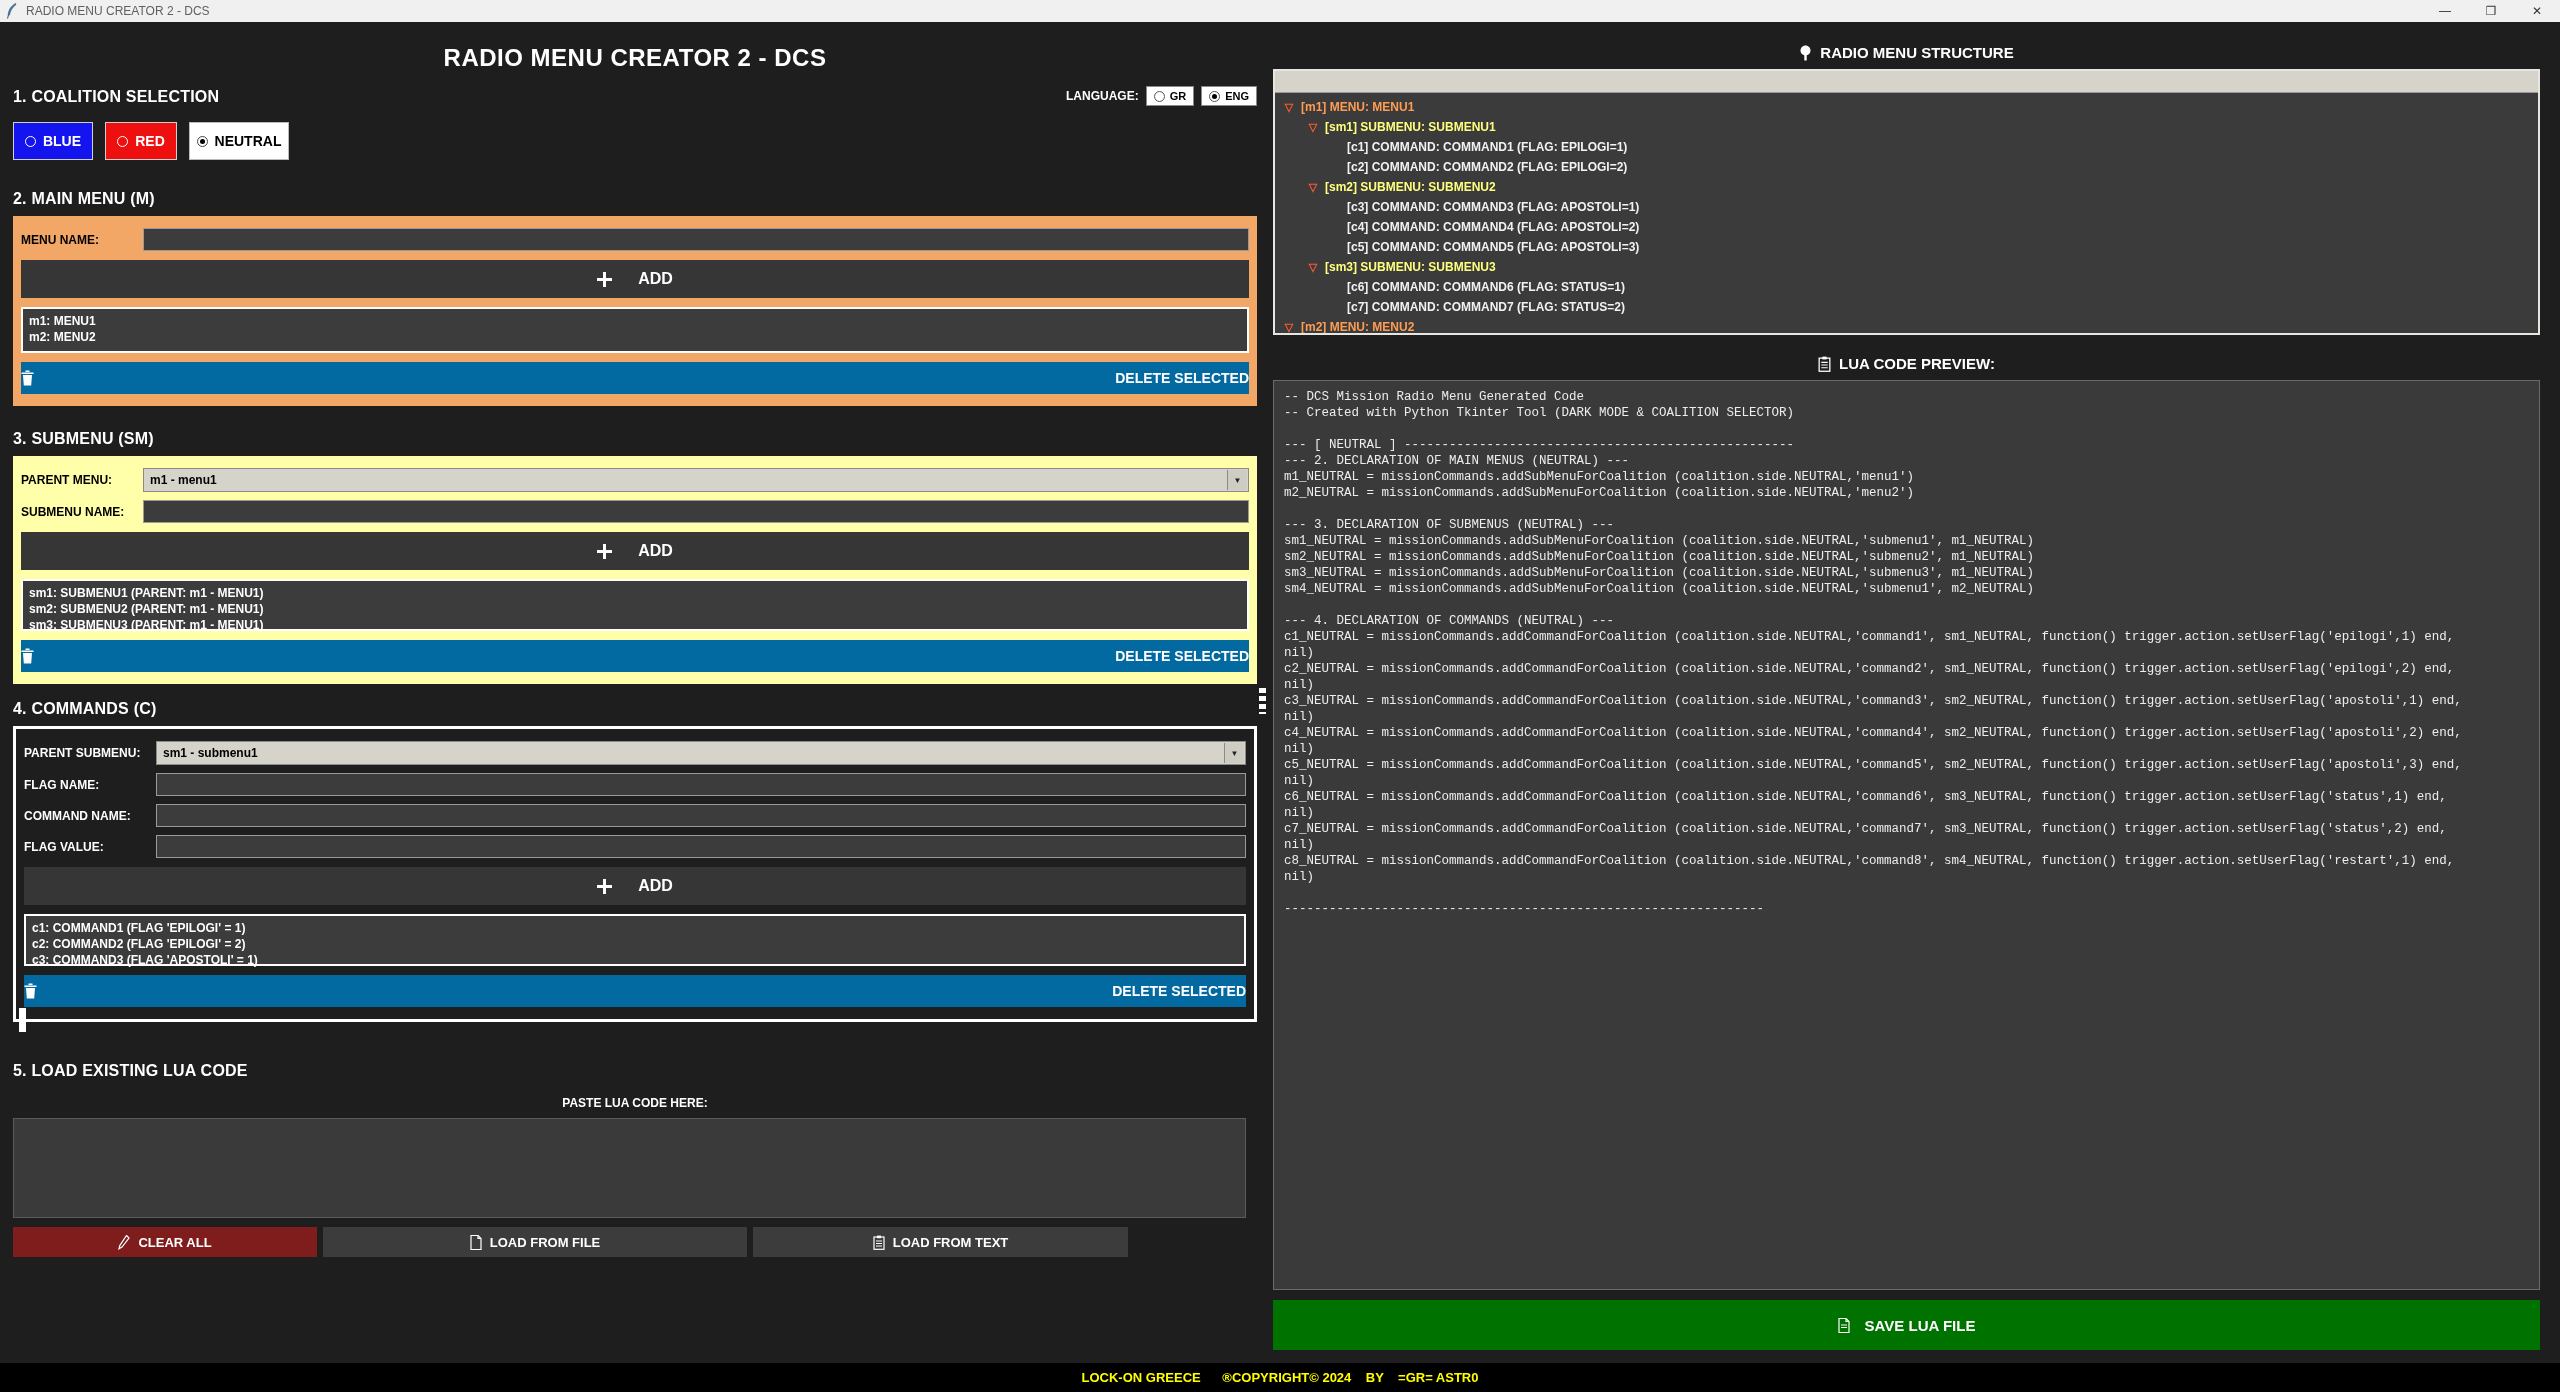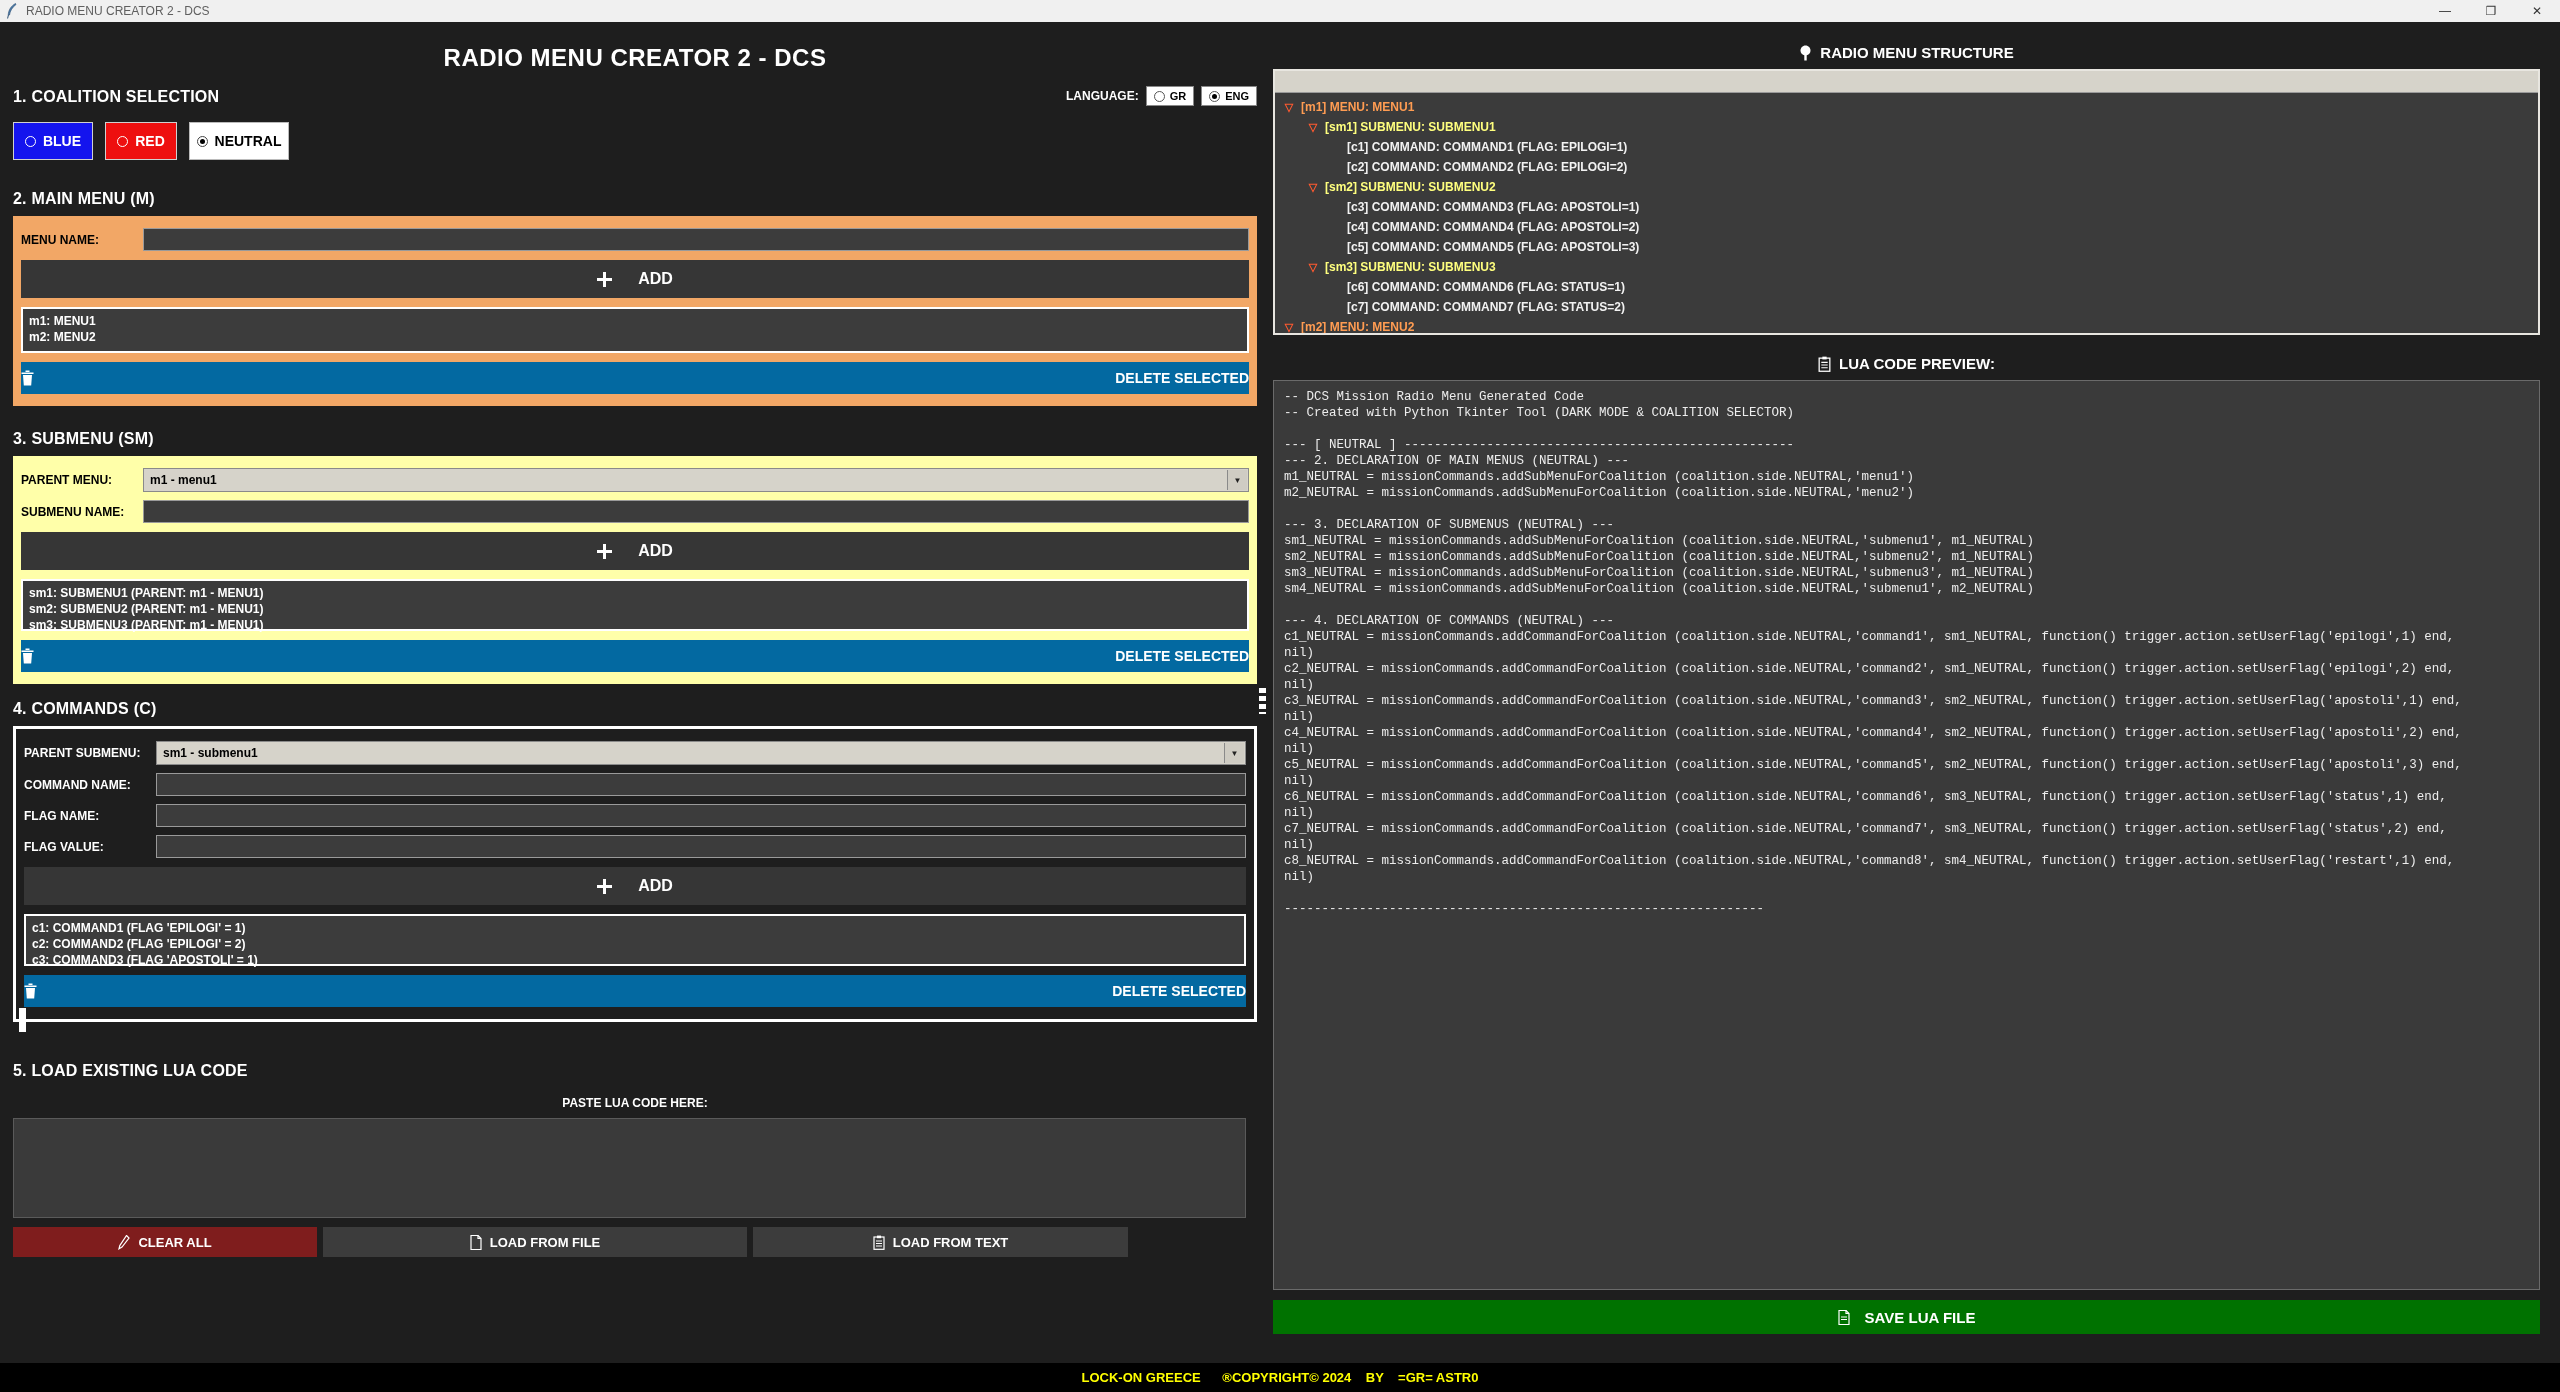--- a/index.html
+++ b/index.html
@@ -90,21 +90,21 @@
   .tree-row { height:20px; display:flex; align-items:center; gap:6px; font-size:12px; font-weight:bold; white-space:pre; }
   .tree-row .tri { color:#ff5a30; font-size:11px; width:12px; text-align:center; }
   .tree-row.lvl0 { padding-left:2px; } .tree-row.lvl1 { padding-left:26px; } .tree-row.lvl2 { padding-left:66px; }
   .tree-row.menu { color:#ff9c52; } .tree-row.submenu { color:#ffff7e; } .tree-row.command { color:#f2f2f2; }
 
   .luahead { margin-top:20px; }
   .codebox { margin-top:8px; height:910px; background:#3a3a3a; border:1px solid #6a6a6a;
              padding:8px 10px; overflow:hidden; }
   .codebox pre { font-family:"Liberation Mono", monospace; font-size:12.5px; line-height:16px;
                  color:#ededed; white-space:pre; }
-  .savebtn { margin-top:10px; height:34px; background:#007200; color:#fff; display:flex;
+  .savebtn { margin-top:10px; height:50px; background:#007200; color:#fff; display:flex;
              align-items:center; justify-content:center; gap:15px; font-size:15px; font-weight:bold; }
 
   .footer { position:absolute; left:0; bottom:0; width:2560px; height:29px; background:#000;
             display:flex; align-items:center; justify-content:center; }
   .footer span { color:#ffff00; font-size:13px; font-weight:bold; white-space:pre; }
 
   .icon { flex:none; display:inline-flex; }
 </style>
 </head>
 <body>
@@ -225,25 +225,25 @@
   <div class="sechead h4c">4. COMMANDS (C)</div>
   <div class="panel cmds">
     <div class="frow">
       <span class="flabel">PARENT SUBMENU:</span>
       <div class="combo">
         <span>sm1 - submenu1</span>
         <span class="arrowbox">▼</span>
       </div>
     </div>
     <div class="frow">
+      <span class="flabel">FLAG NAME:</span>
+      <input class="dinput" value="" style="">
+    </div>
+    <div class="frow">
       <span class="flabel">COMMAND NAME:</span>
-      <input class="dinput" value="" style="">
-    </div>
-    <div class="frow">
-      <span class="flabel">FLAG NAME:</span>
       <input class="dinput" value="" style="">
     </div>
     <div class="frow">
       <span class="flabel">FLAG VALUE:</span>
       <input class="dinput" value="" style="">
     </div>
     <div class="bigbtn">
       <span class="icon">
           <svg width="15" height="15" viewBox="0 0 15 15">
             <path d="M6 0h3v6h6v3H9v6H6V9H0V6h6z" fill="#fff"></path>

